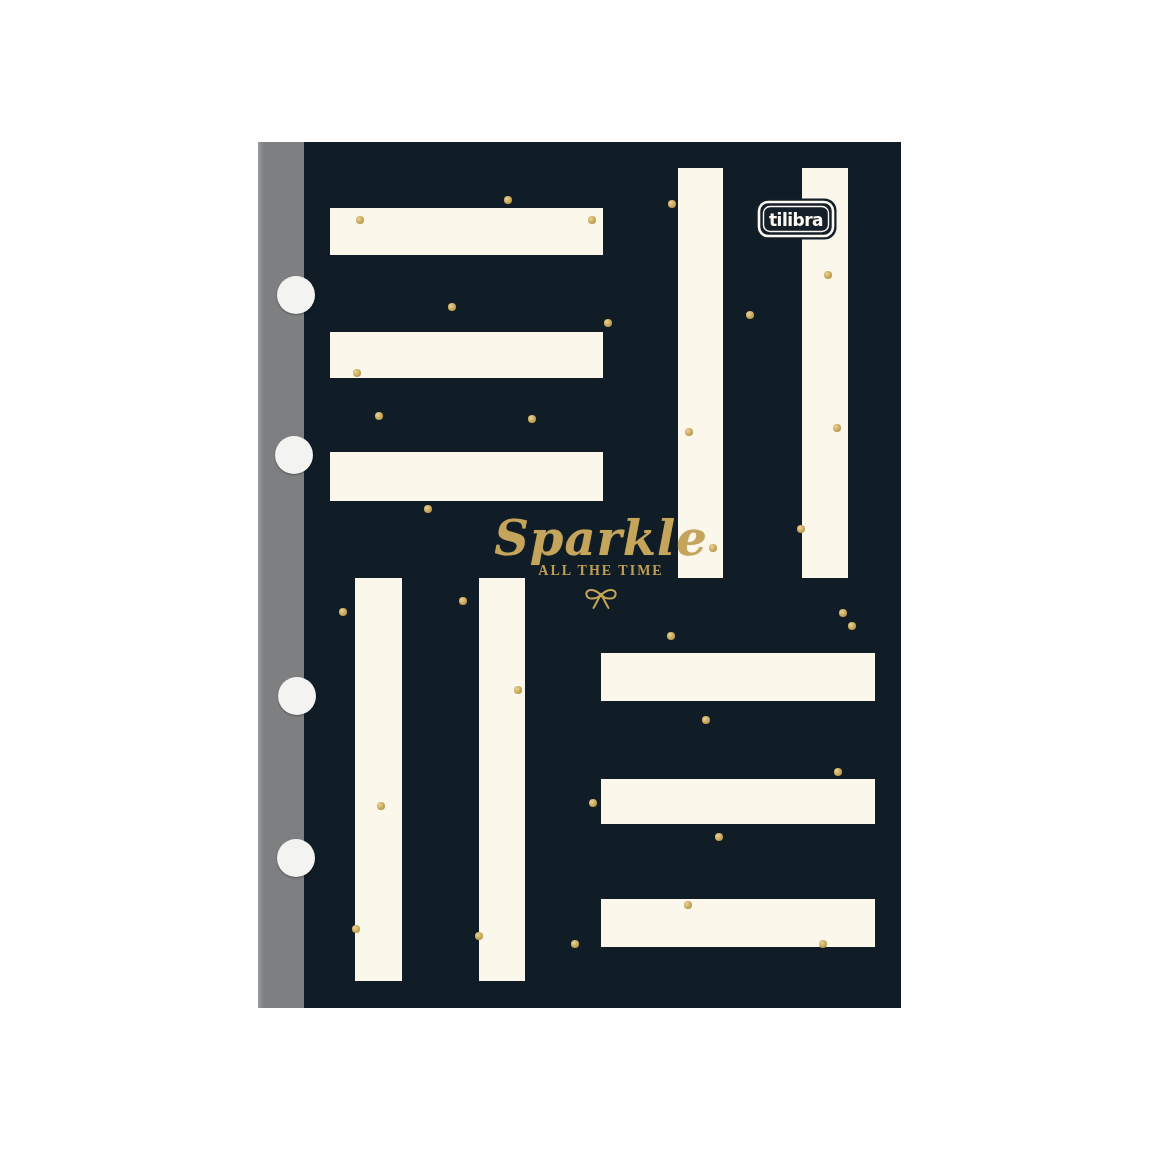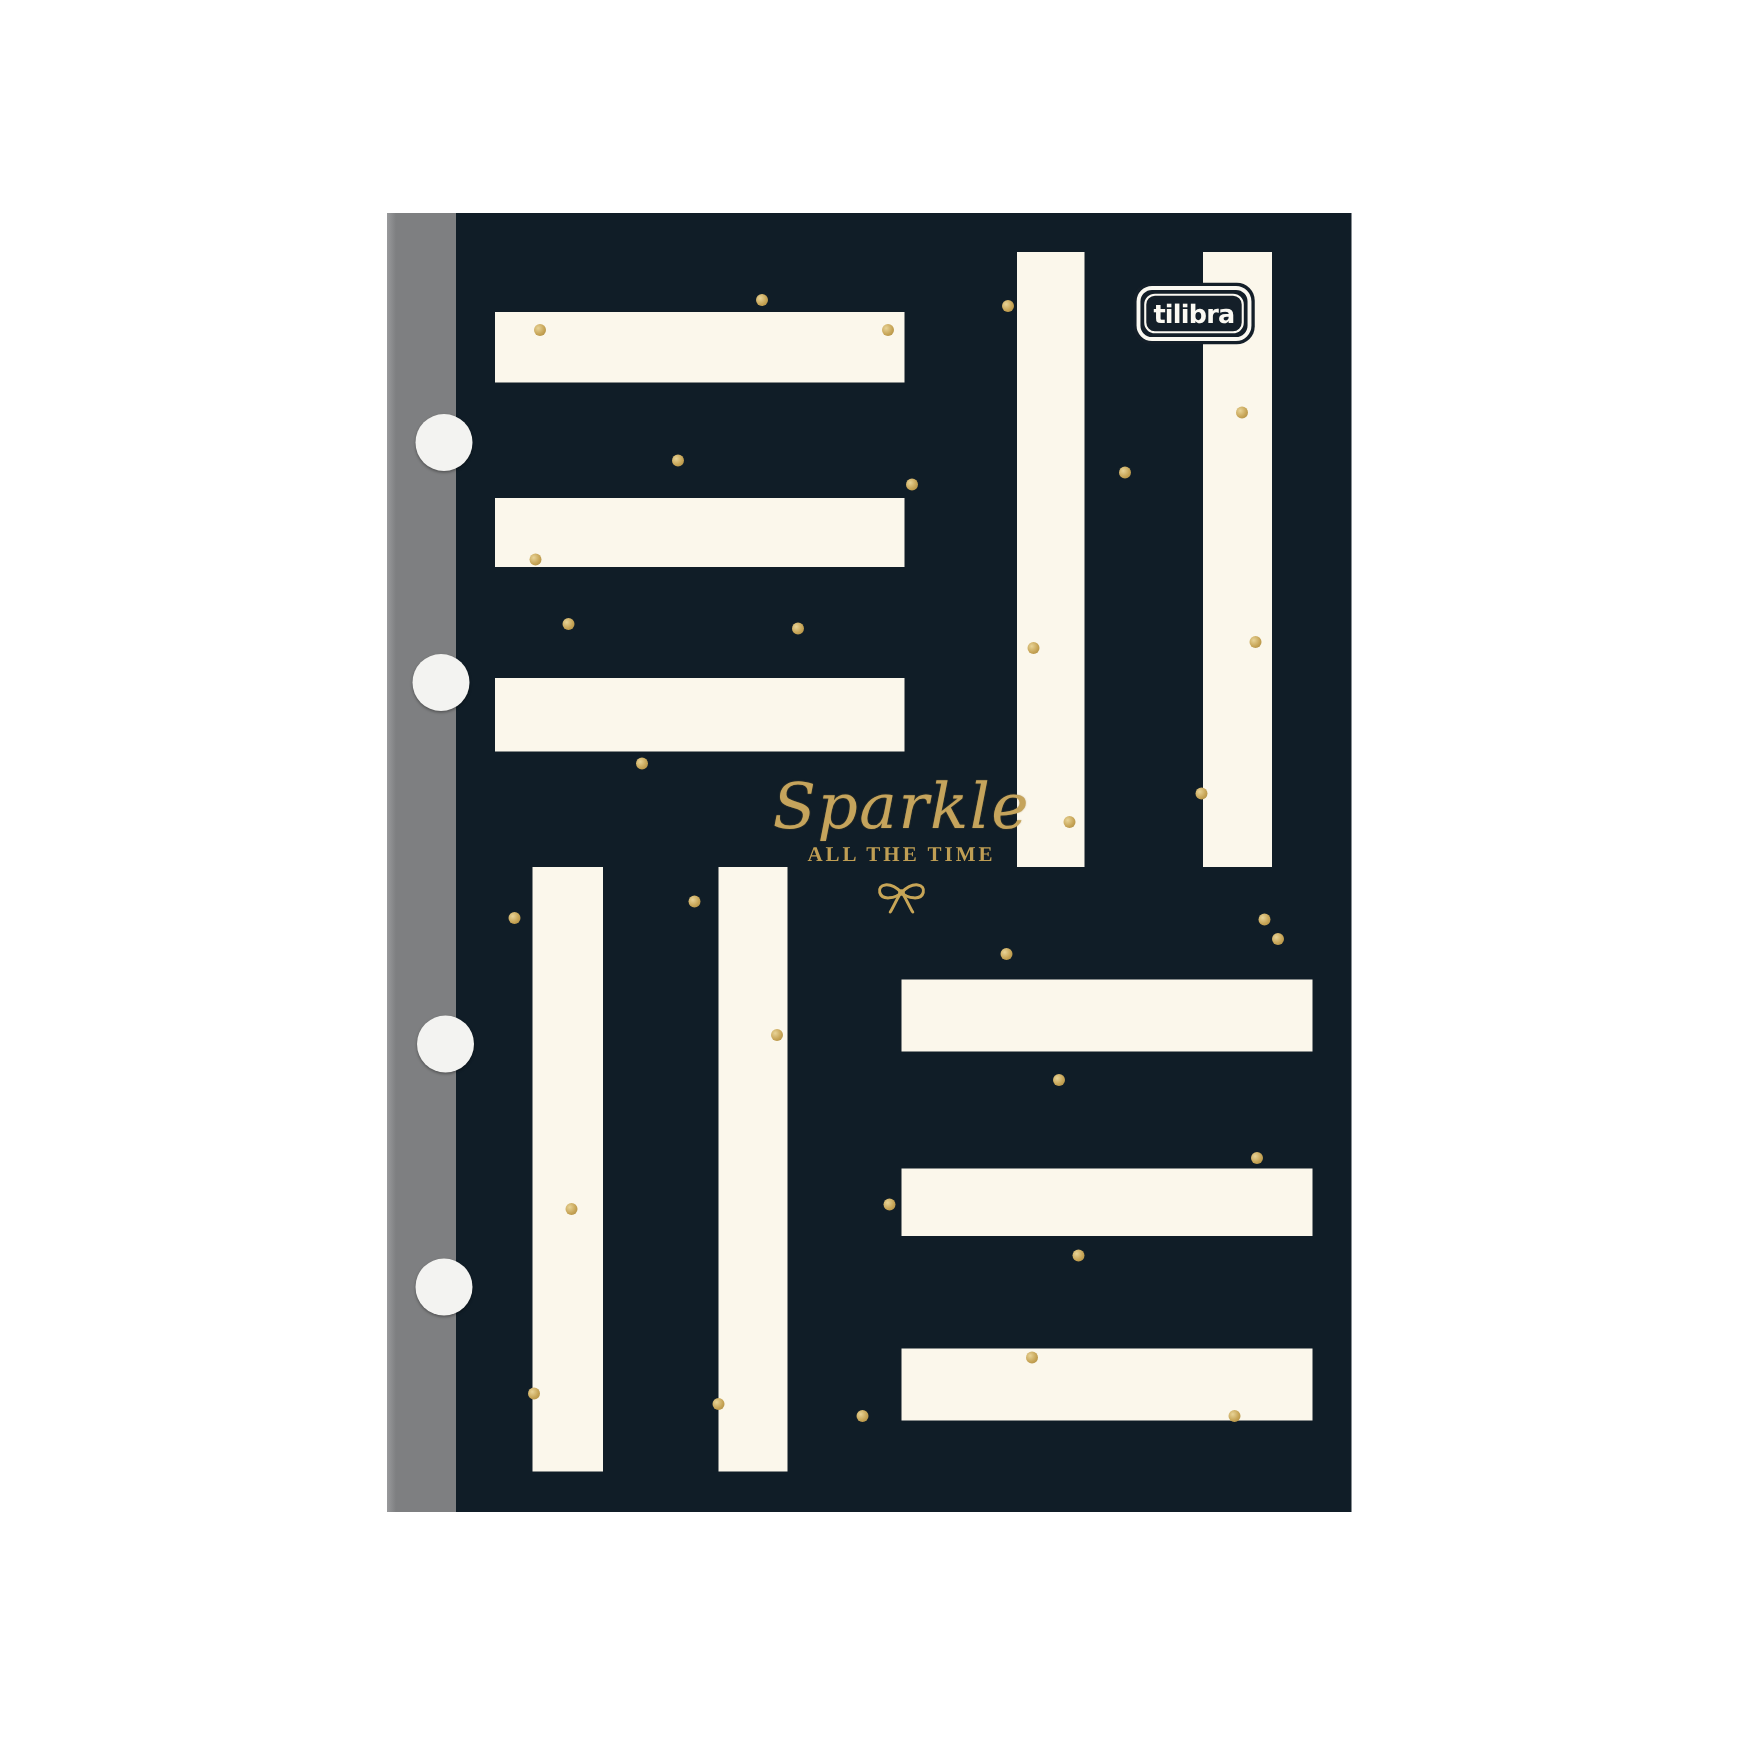--- a/index.html
+++ b/index.html
@@ -40,39 +40,39 @@
   .cover-text{
     position:absolute;
     left:601px;top:515px;
     transform:translateX(-50%);
     text-align:center;
     width:260px;
   }
   .title{
     font-family:"DejaVu Serif", serif;
     font-style:italic;
-    font-weight:normal;
-    font-size:42px;
+    font-weight:bold;
+    font-size:48px;
     line-height:46px;
     color:#c5a45c;
     text-shadow:0 0 1px rgba(158,127,58,.6);
     letter-spacing:1px;
   }
   .subtitle{
     font-family:"Liberation Serif", serif;
     font-weight:bold;
     font-size:14px;
     letter-spacing:2px;
     color:#bf9e54;
     margin-top:2px;
   }
   .bow{display:block;margin:6px auto 0 auto;}
   .logo{
     position:absolute;
-    left:755px;top:188px;
+    left:755px;top:198px;
     width:82px;height:42px;text-decoration:underline;
   }
   .logo svg{display:block;}
   .logo text{
     font-family:"DejaVu Sans", sans-serif;
     font-weight:bold;
     letter-spacing:-0.5px;
   }
 </style>
 </head>

